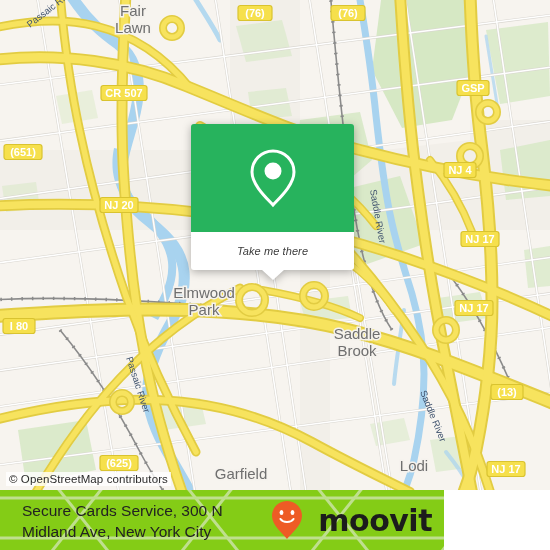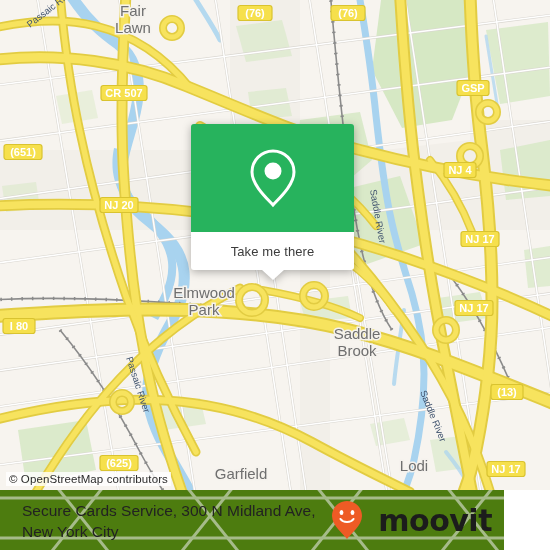--- a/index.html
+++ b/index.html
@@ -59,44 +59,45 @@
   .popup-foot {
     position: relative;
     height: 38px;
     background: #ffffff;
     border-radius: 0 0 3px 3px;
     display: flex;
     align-items: center;
     justify-content: center;
   }
   .popup-foot-label {
-    font-size: 13px;
+    font-size: 11px;
     color: #3c3c3c;
     letter-spacing: 0.1px;
+    font-style: italic;
   }
   .popup-tail {
     position: absolute;
     left: 50%;
     margin-left: -12px;
     bottom: -10px;
     width: 0;
     height: 0;
     border-left: 12px solid transparent;
     border-right: 12px solid transparent;
     border-top: 11px solid #ffffff;
   }
 
   
   #footer {
     position: absolute;
     left: 0;
     top: 490px;
-    width: 504px;
+    width: 444px;
     height: 60px;
-    background: #4d7c0f;
+    background: #84cc16;
     overflow: hidden;
   }
   #footer-watermark {
     position: absolute;
     left: 0; top: -14px;
     width: 550px;
     height: 80px;
     opacity: 0.55;
     pointer-events: none;
   }

